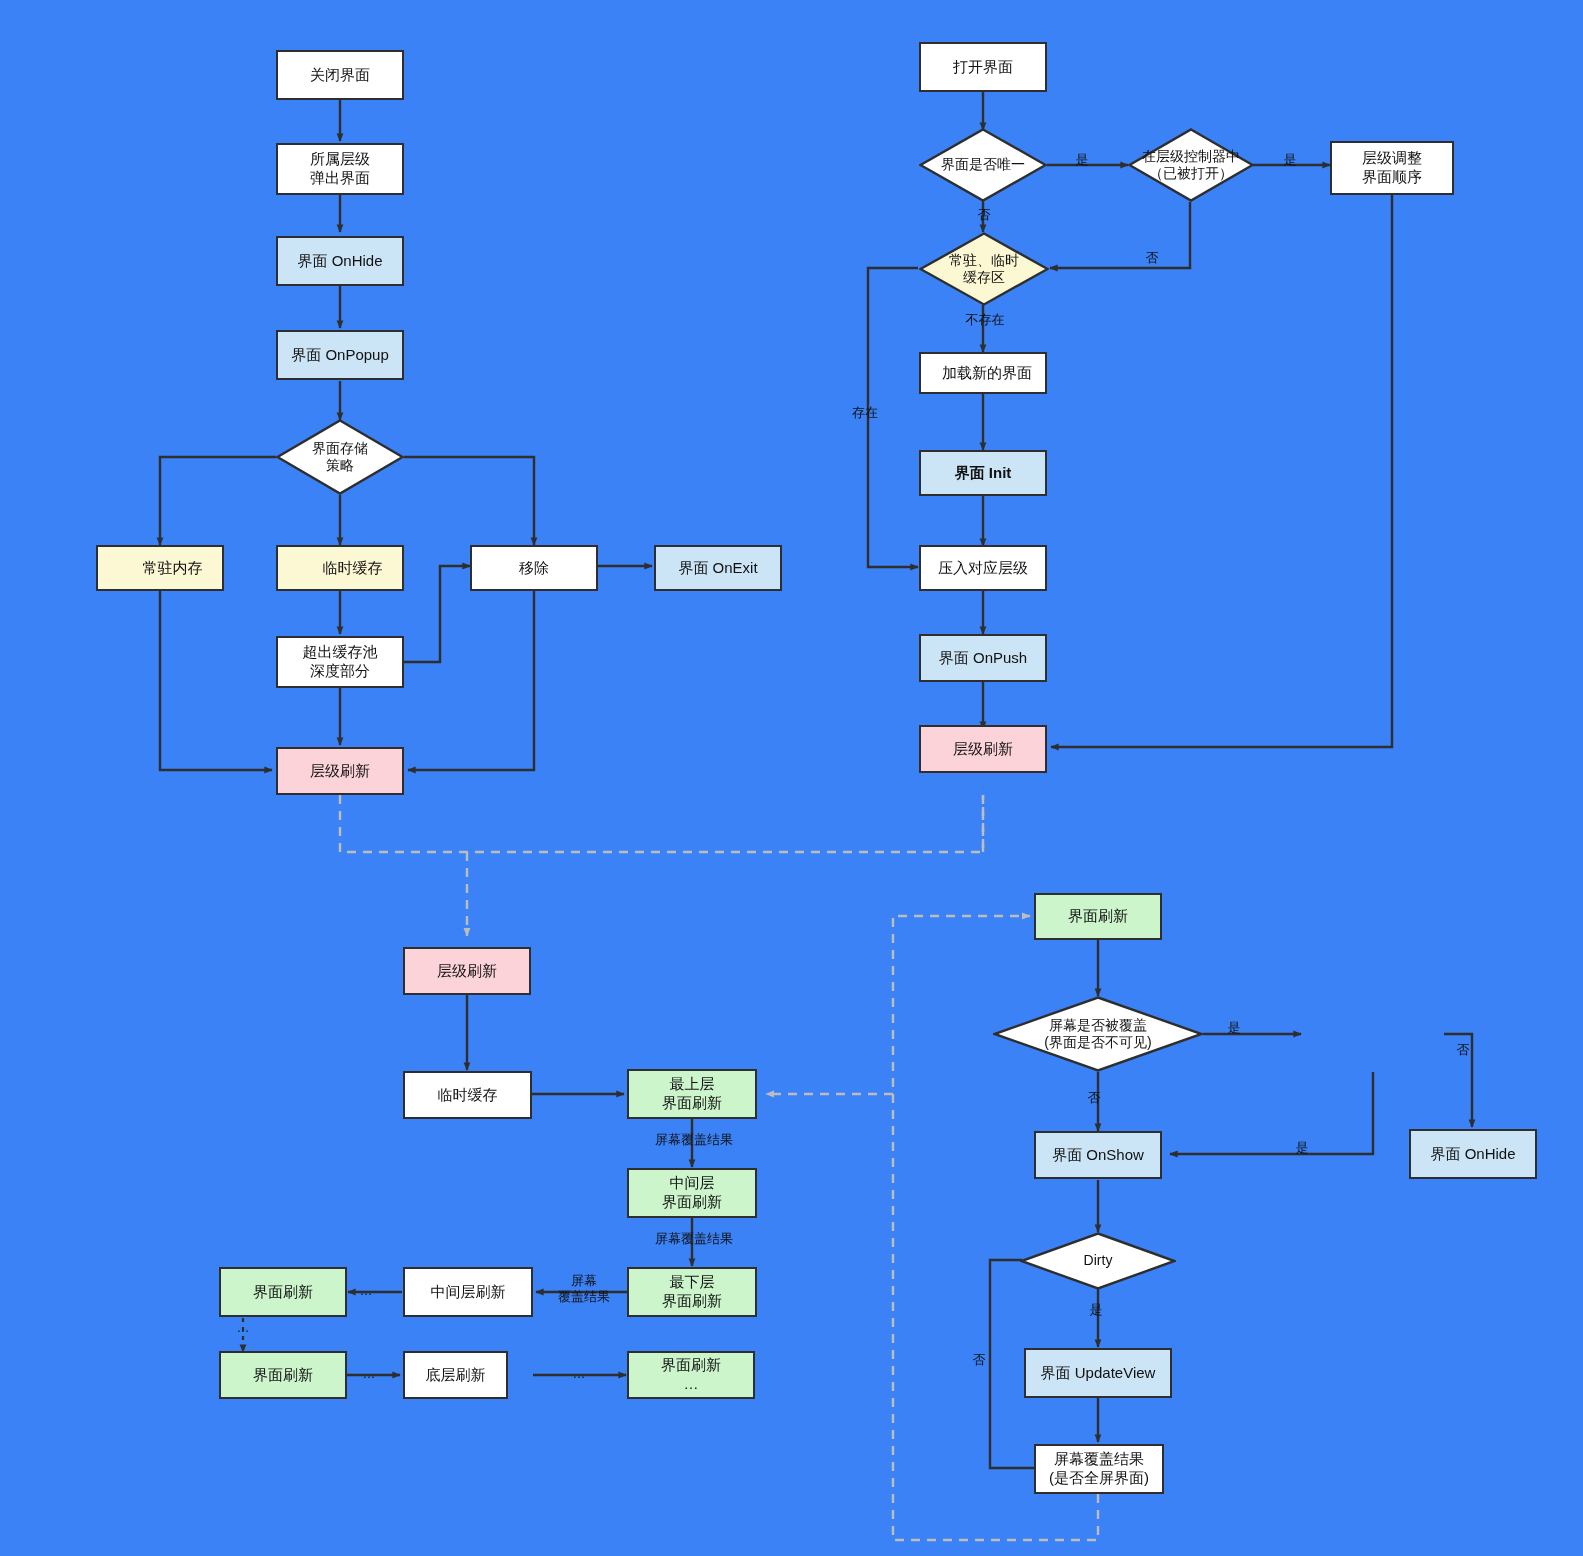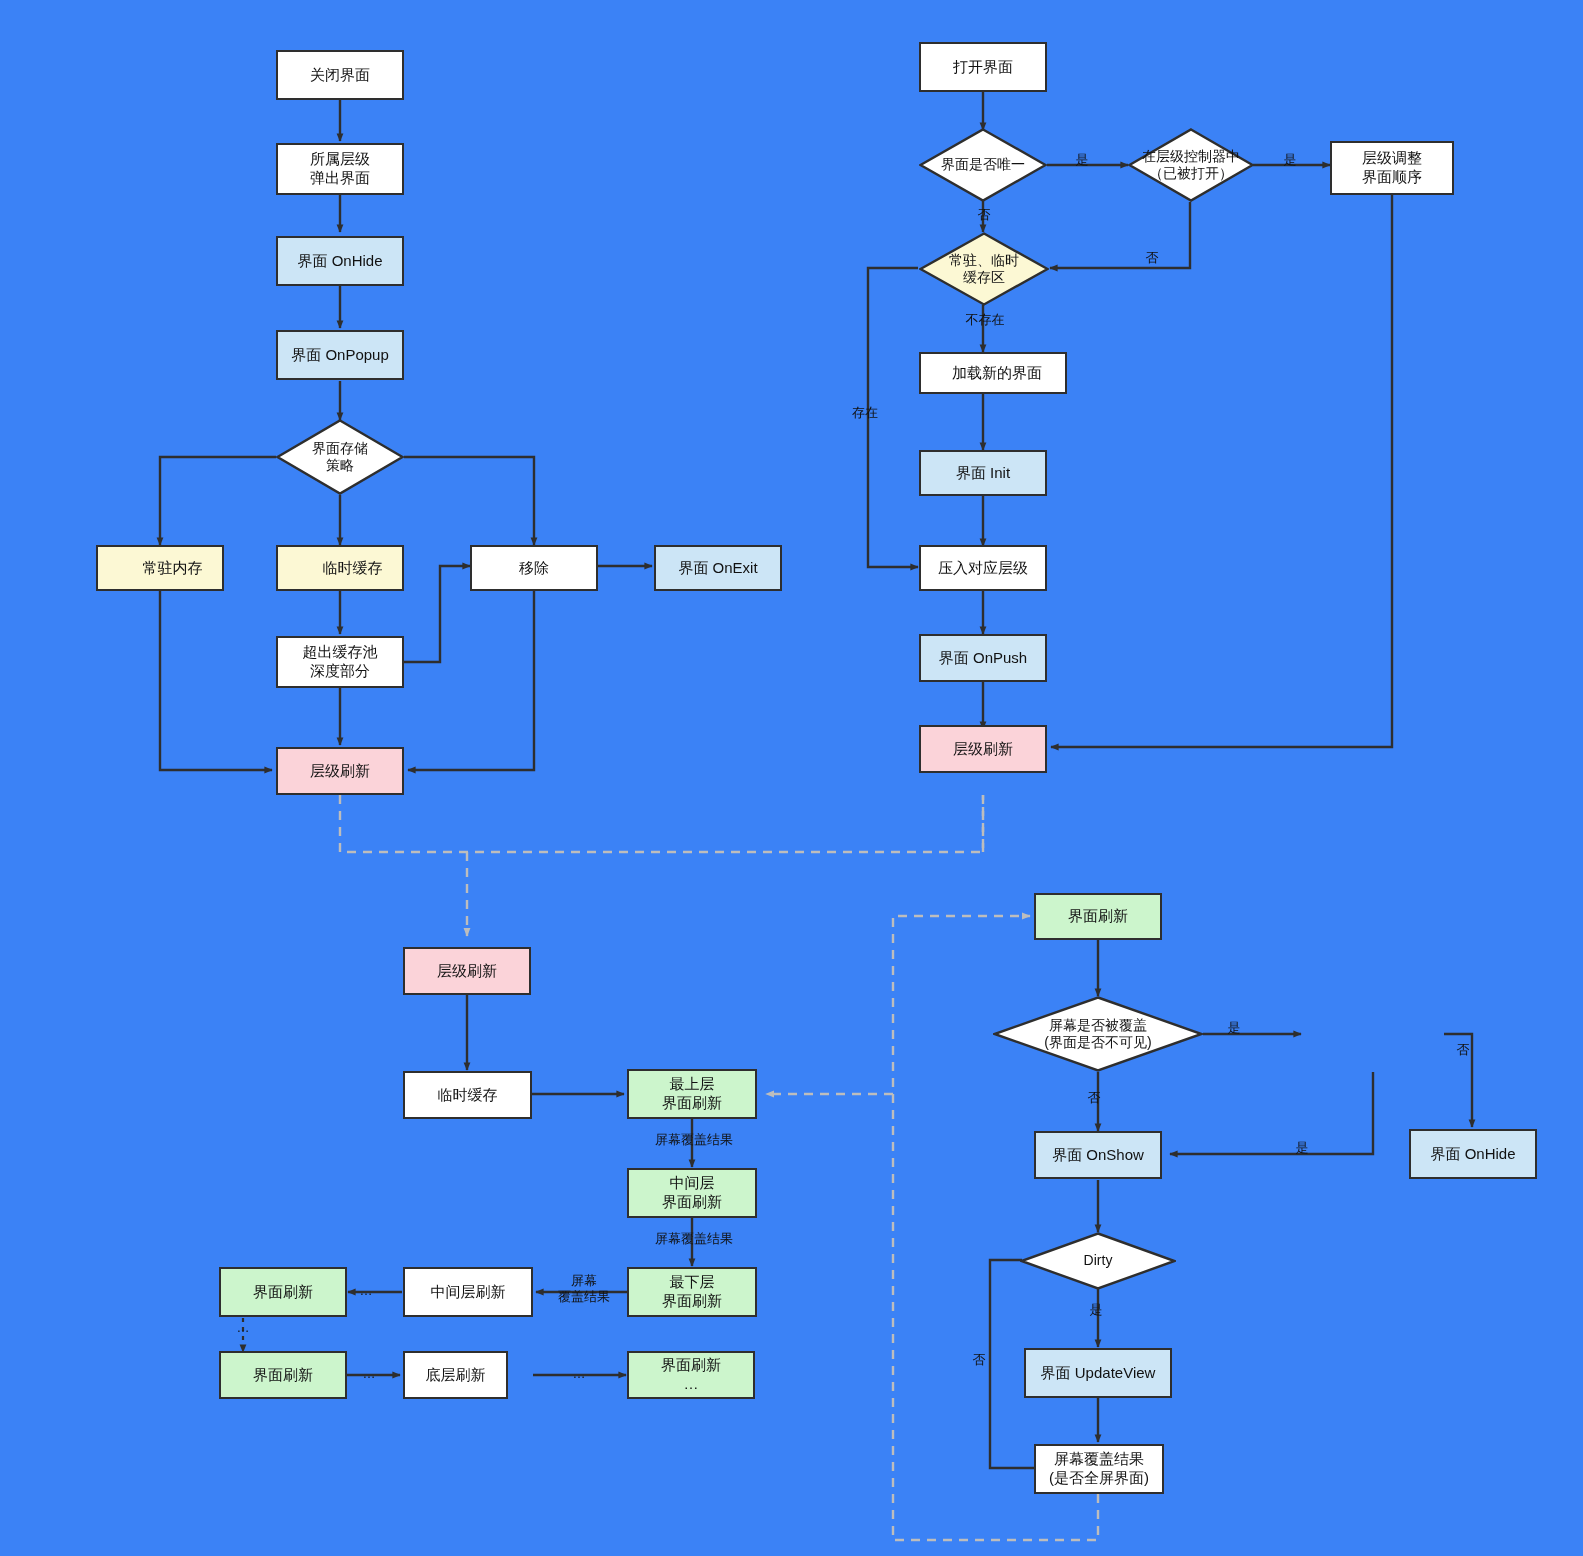--- a/index.html
+++ b/index.html
@@ -198,25 +198,25 @@
   </div>
 
   <div class="diamond" style="left:919px;top:232px;width:130px;height:74px;">
     <svg class="dshape" viewBox="0 0 130 74" preserveAspectRatio="none">
       <polygon points="65,1.5 128.5,37 65,72.5 1.5,37" fill="#fcf8d4" stroke="#2e2e2e" stroke-width="2.4"></polygon>
     </svg>
     <span class="dtext">常驻、临时
 缓存区</span>
   </div>
 
-  <div class="node n-white" style="left:919px;top:352px;width:148px;height:42px;padding-left:8px;">
+  <div class="node n-white" style="left:919px;top:352px;width:128px;height:42px;padding-left:8px;">
     <span>加载新的界面</span>
   </div>
 
-  <div class="node n-blue" style="left:919px;top:450px;width:128px;height:46px;">
+  <div class="node n-blue" style="left:919px;top:450px;width:128px;height:46px;font-weight:bold;">
     <span>界面 Init</span>
   </div>
 
   <div class="node n-white" style="left:919px;top:545px;width:128px;height:46px;">
     <span>压入对应层级</span>
   </div>
 
   <div class="node n-blue" style="left:919px;top:634px;width:128px;height:48px;">
     <span>界面 OnPush</span>
   </div>

